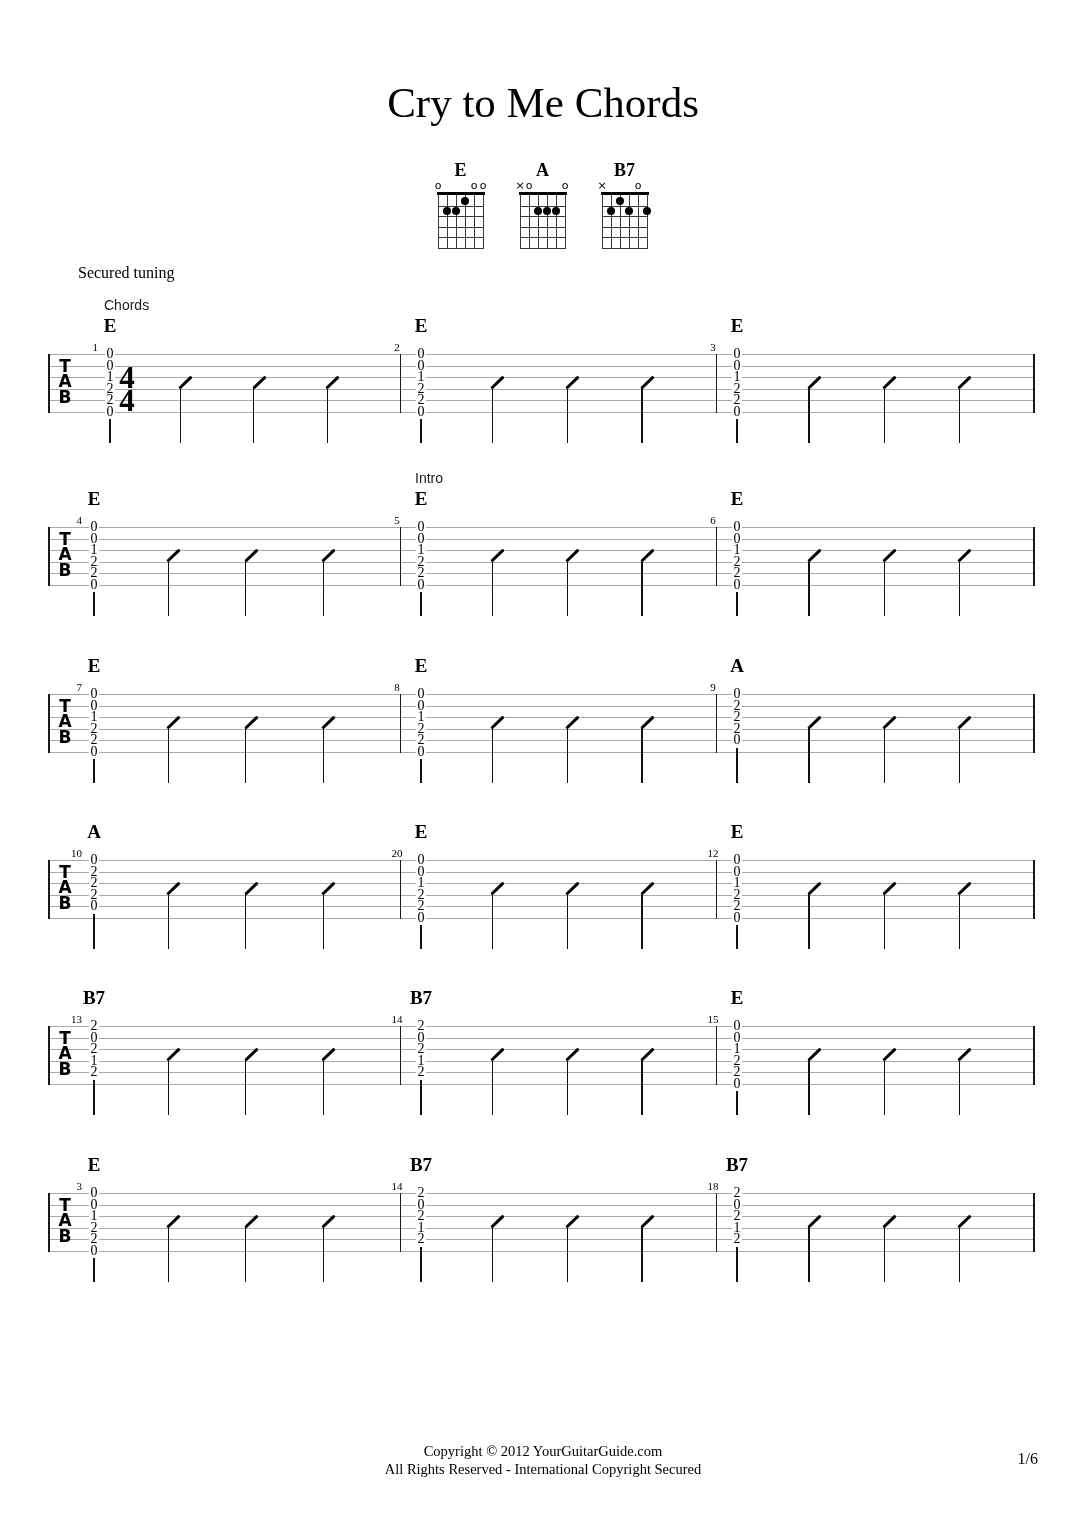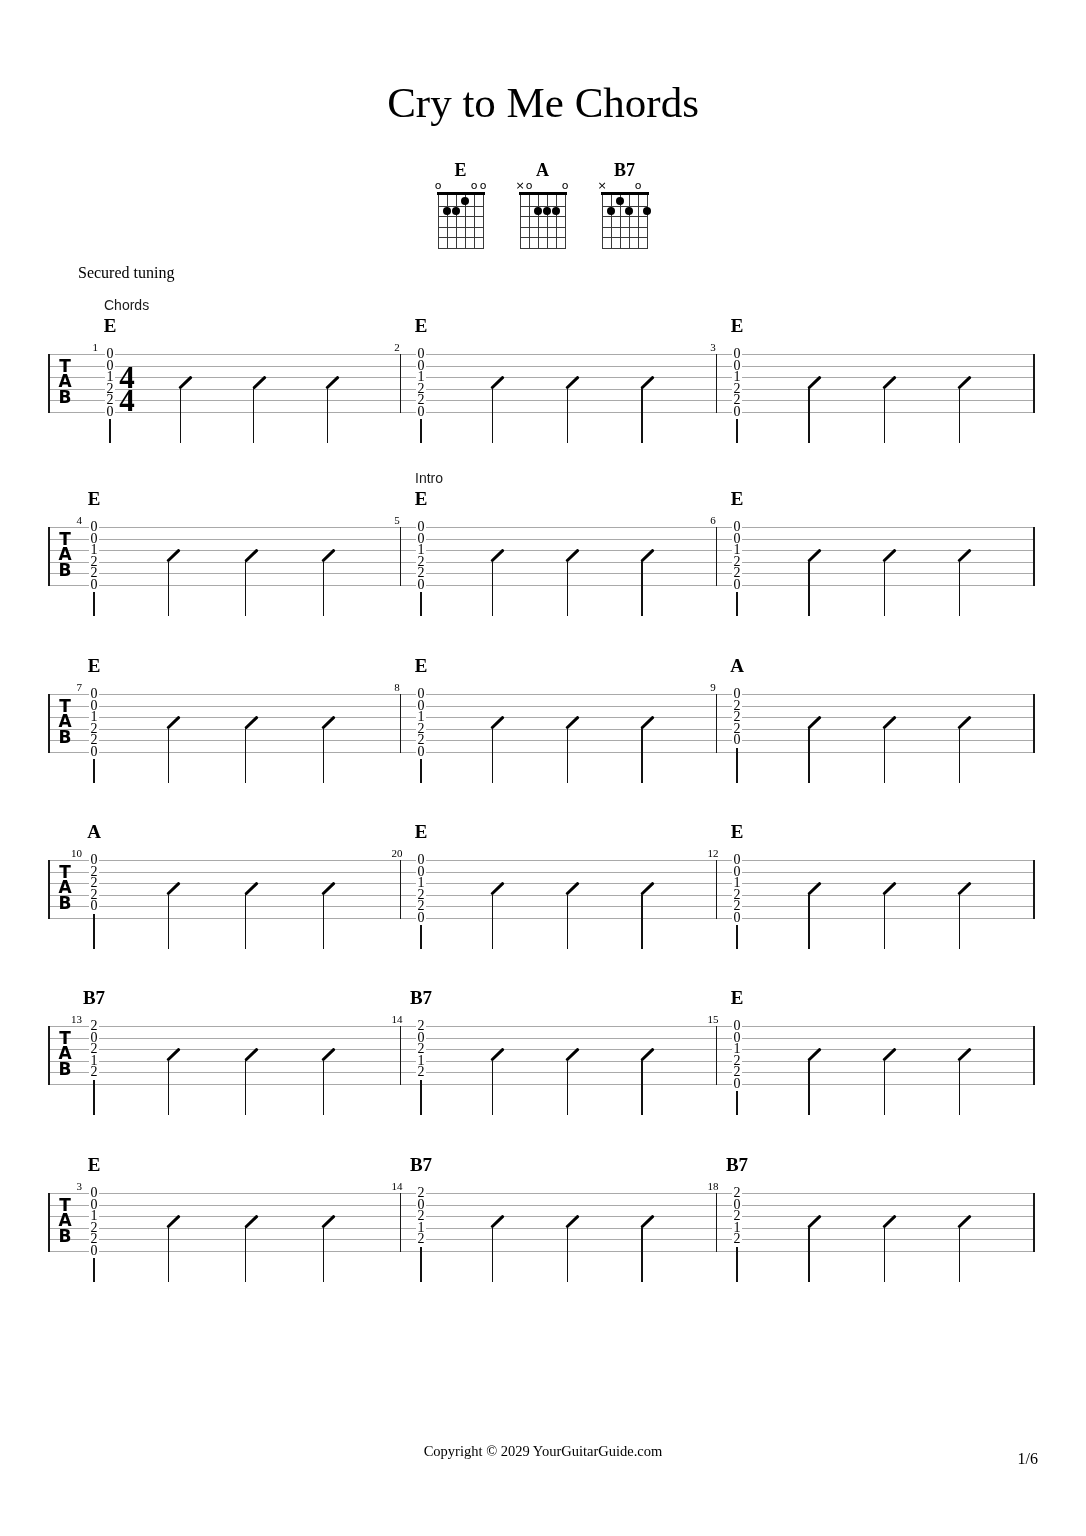--- a/index.html
+++ b/index.html
@@ -456,16 +456,17 @@
       <div class="tab-number" style="left: 737px; top: 1232px;">2</div>
       <div class="stem" style="left: 736.4px; top: 1246.5px; height: 35.5px;"></div>
       <div class="slash" style="left: 805.75px; top: 1219.6px;"></div>
       <div class="stem" style="left: 808.25px; top: 1226.5px; height: 55.5px;"></div>
       <div class="slash" style="left: 881px; top: 1219.6px;"></div>
       <div class="stem" style="left: 883.5px; top: 1226.5px; height: 55.5px;"></div>
       <div class="slash" style="left: 956.25px; top: 1219.6px;"></div>
       <div class="stem" style="left: 958.75px; top: 1226.5px; height: 55.5px;"></div>
     </div>
   <div class="footer-block">
-    <div>Copyright © 2029 YourGuitarGuide.com</div>
+    <div>Copyright © 2012 YourGuitarGuide.com</div>
+    <div>All Rights Reserved - International Copyright Secured</div>
   </div>
   <div class="page-number">1/6</div>
 </div>
 
 </body></html>

